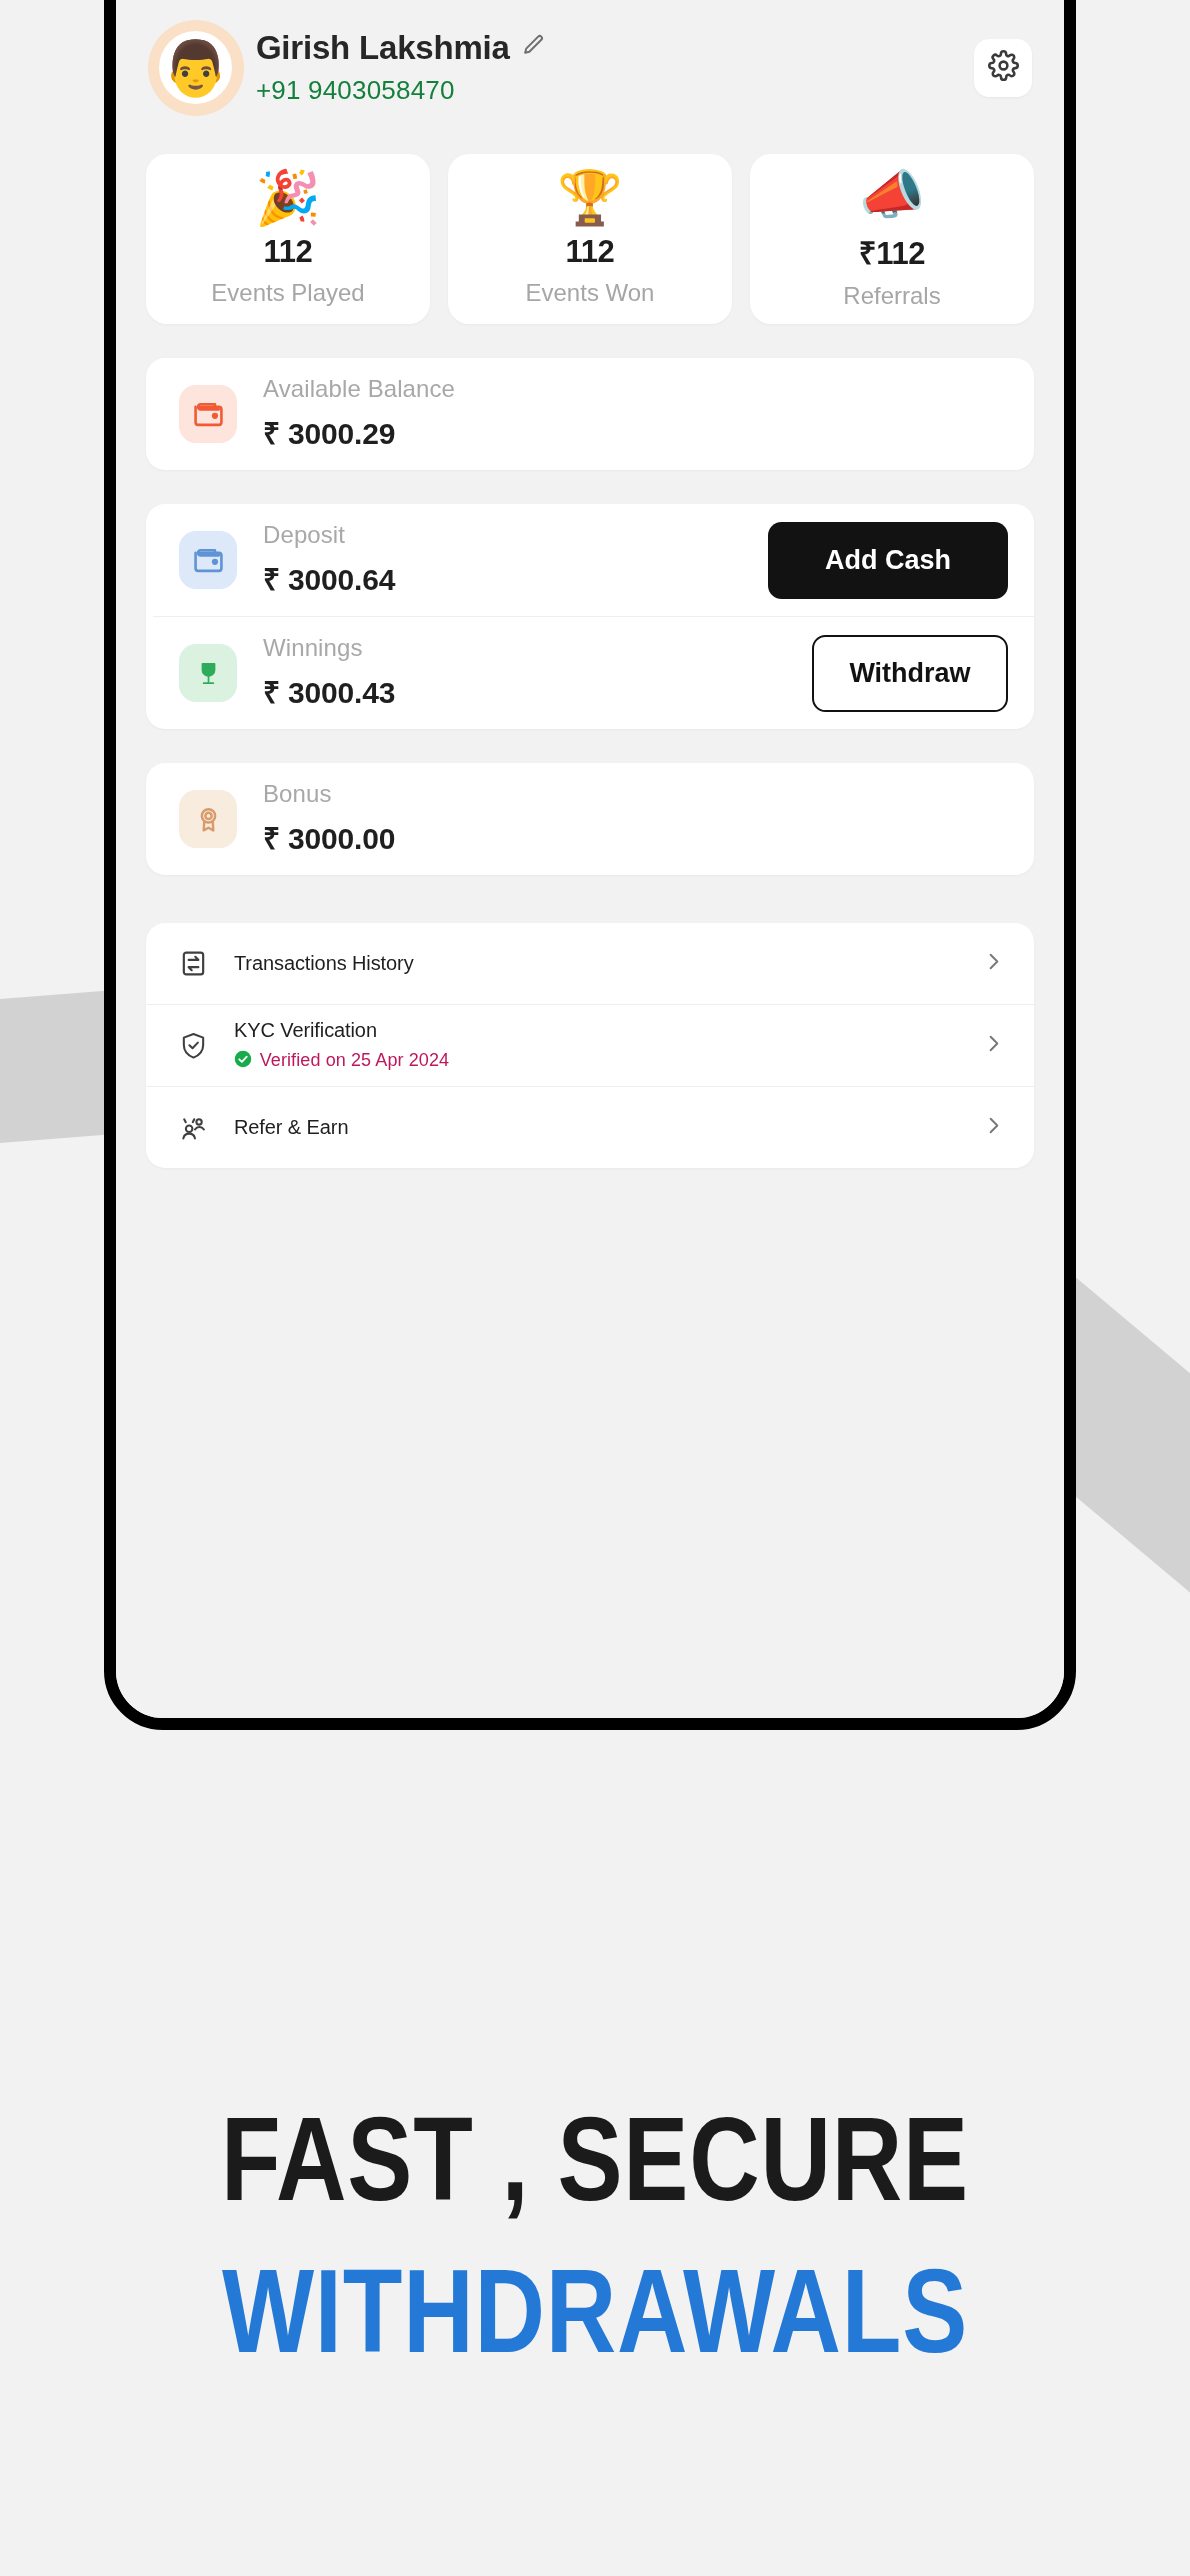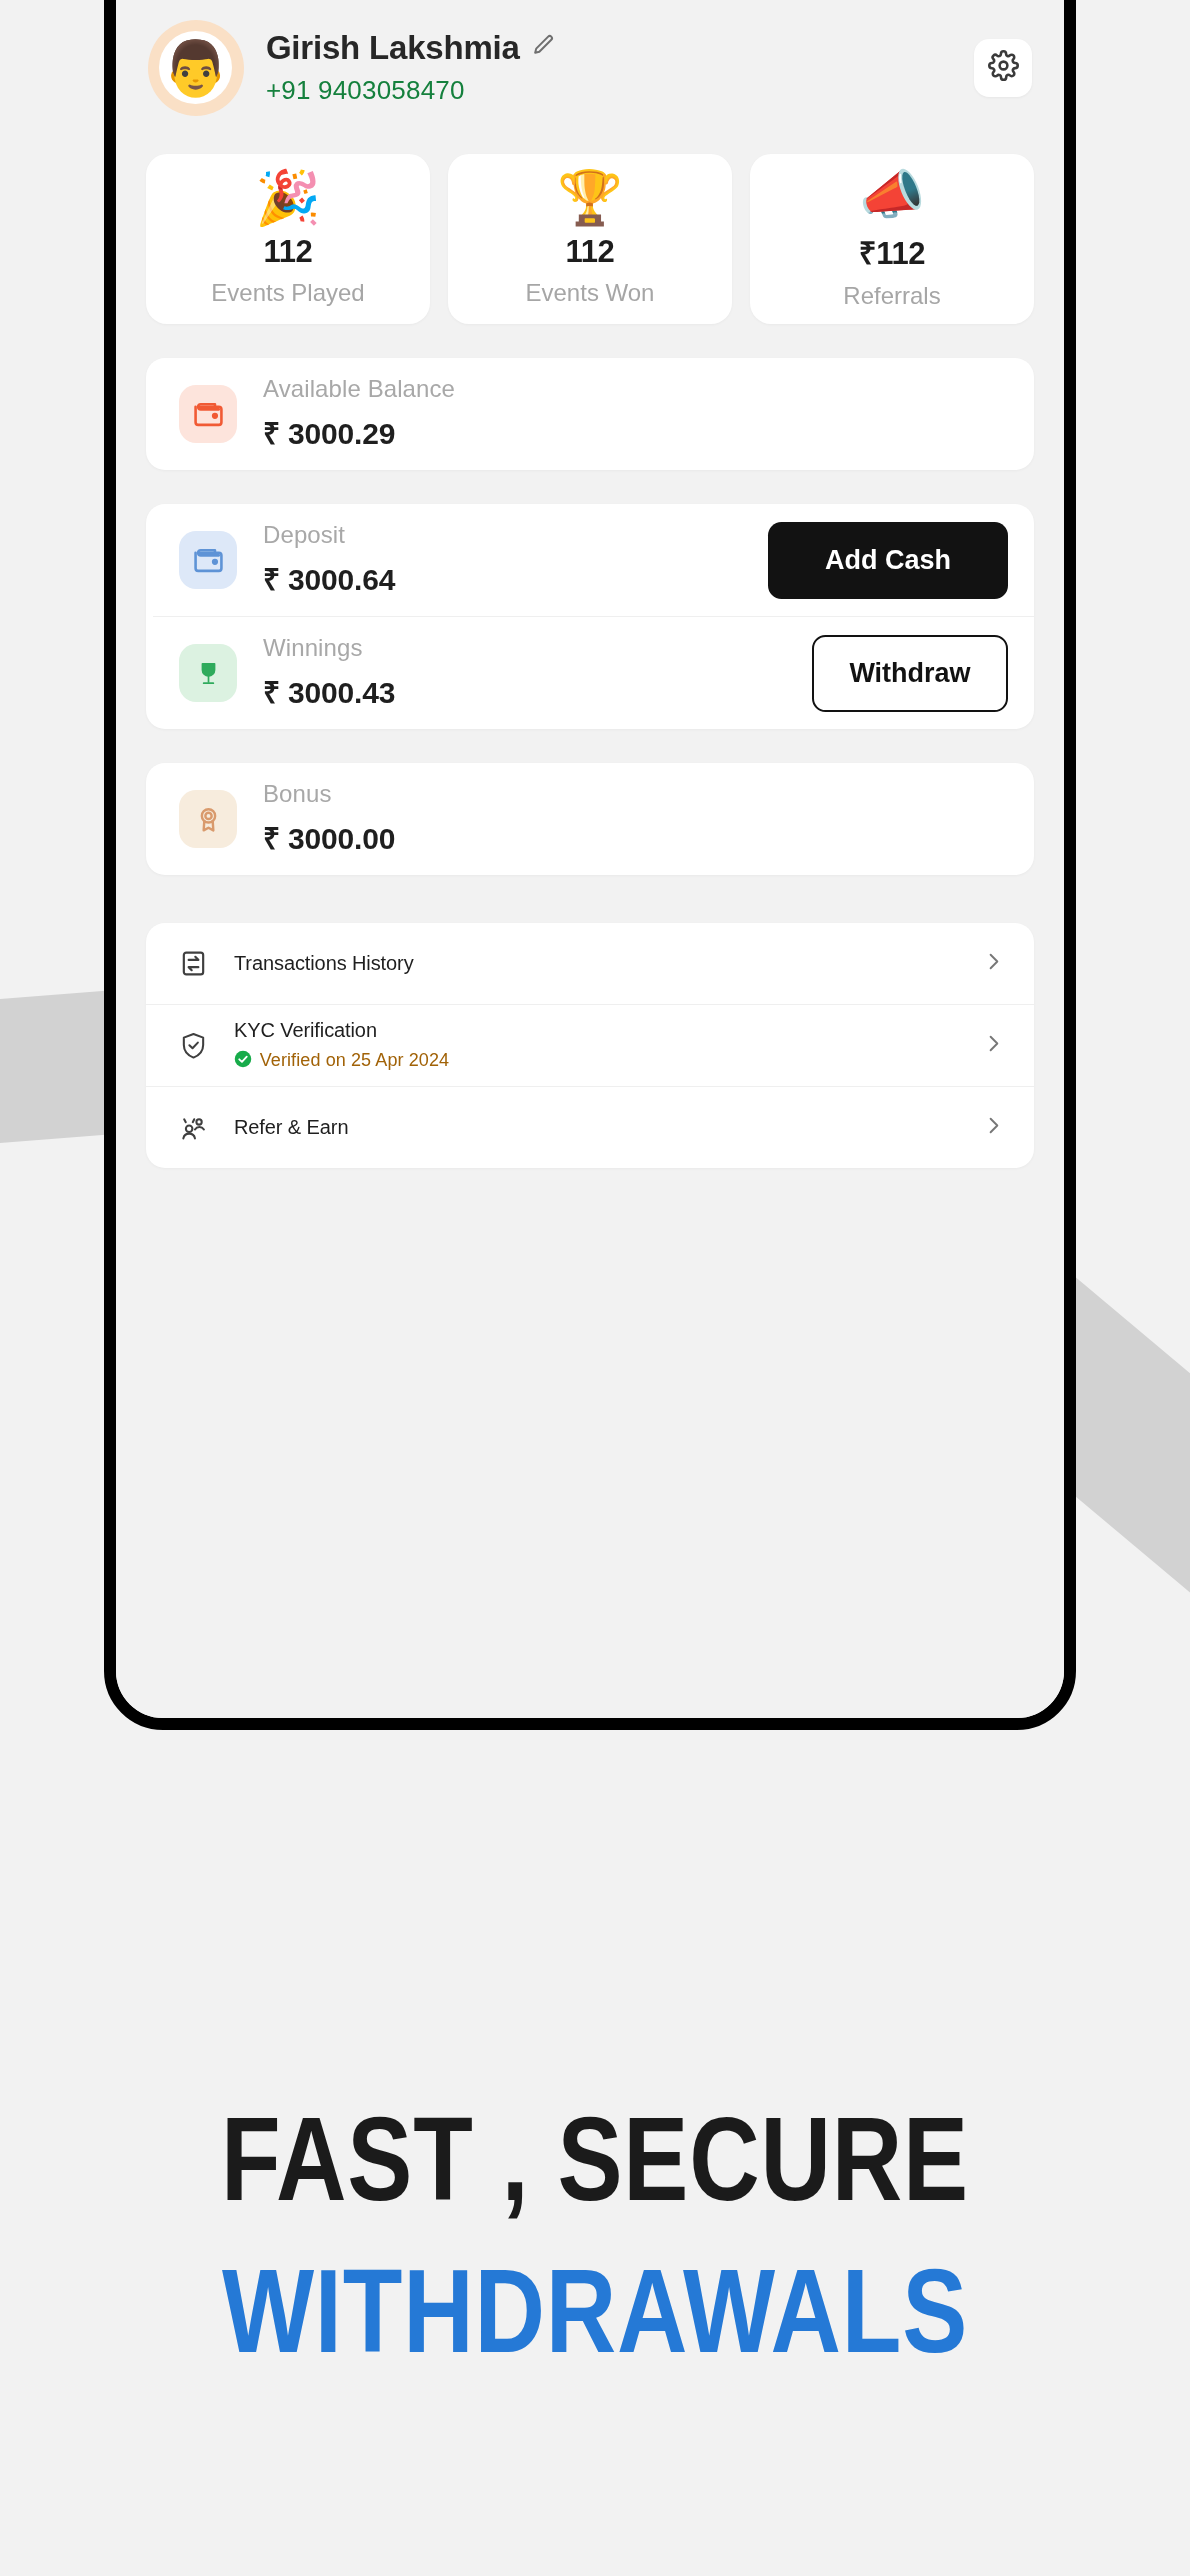--- a/index.html
+++ b/index.html
@@ -88,21 +88,21 @@
     height: 73px;
     border-radius: 50%;
     background: #ffffff;
     display: flex;
     align-items: center;
     justify-content: center;
     overflow: hidden;
   }
   .avatar-emoji { font-size: 54px; line-height: 1; }
 
-  .profile-text { margin-left: 22px; flex: 1; }
+  .profile-text { margin-left: 12px; flex: 1; }
   .profile-name-row { display: flex; align-items: center; gap: 11.5px; }
   .profile-name {
     font-size: 33px;
     font-weight: bold;
     color: #272727;
     letter-spacing: -0.2px;
   }
   .edit-icon { display: block; }
   .profile-phone {
     font-size: 26px;
@@ -245,21 +245,21 @@
     letter-spacing: -0.1px;
   }
   .menu-sub {
     display: flex;
     align-items: center;
     gap: 7.7px;
     margin-top: 7.7px;
   }
   .menu-sub-text {
     font-size: 18px;
-    color: #a16207;
+    color: #be185d;
     letter-spacing: 0.1px;
   }
   .chevron { flex: none; opacity: 0.75; }
   .menu-sep { height: 1px; background: #efefef; }
 
   
   .headline-wrap {
     position: absolute;
     left: 0;
     top: 2099px;

